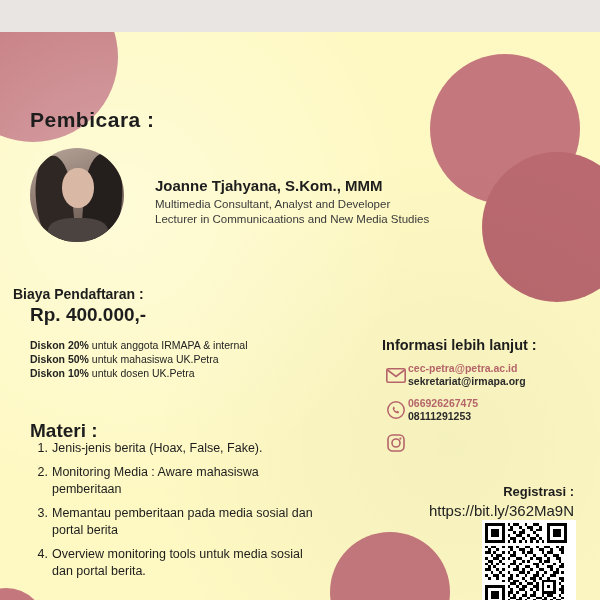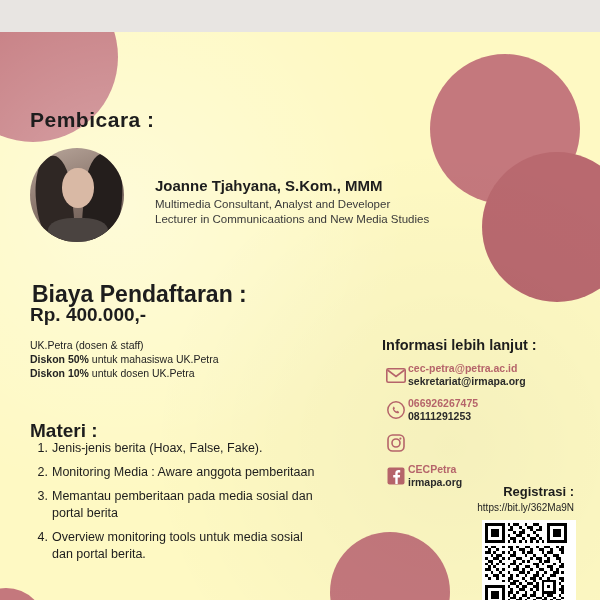--- a/index.html
+++ b/index.html
@@ -133,22 +133,22 @@
     color: #1d1d1d;
     margin-bottom: 3px;
   }
   .speaker-role {
     font-size: 11.5px;
     color: #3a3a3a;
     line-height: 15px;
   }
 
   #biaya-heading {
-    left: 32px; top: 250px;
-    font-size: 23px;
+    left: 13px; top: 250px;
+    font-size: 14px;
     line-height: 25px;
   }
   #biaya-amount {
     left: 30px; top: 272px;
     font-size: 19px;
     font-weight: bold;
     color: #1d1d1d;
     position: absolute;
   }
 
@@ -227,21 +227,21 @@
     right: 26px;
     top: 452px;
     font-size: 13px;
     font-weight: bold;
     color: #1d1d1d;
   }
   #registrasi-link {
     position: absolute;
     right: 26px;
     top: 470px;
-    font-size: 10px;
+    font-size: 15px;
     color: #232323;
   }
 
   .qr {
     position: absolute;
     right: 24px;
     top: 488px;
     width: 88px;
     height: 88px;
     background: #ffffff;
@@ -274,35 +274,35 @@
     <div class="speaker-info">
       <div class="speaker-name">Joanne Tjahyana, S.Kom., MMM</div>
       <div class="speaker-role">Multimedia Consultant, Analyst and Developer</div>
       <div class="speaker-role">Lecturer in Communicaations and New Media Studies</div>
     </div>
 
     <div class="heading" id="biaya-heading">Biaya Pendaftaran :</div>
     <div id="biaya-amount">Rp. 400.000,-</div>
 
     <div class="diskon-list">
-      <div><span>UK.Petra (dosen &amp; staff)</span></div>
+      <div><b>Diskon 20%</b><span> untuk anggota IRMAPA &amp; internal</span></div>
       <div><b>Diskon 50%</b><span> untuk mahasiswa UK.Petra</span></div>
       <div><b>Diskon 10%</b><span> untuk dosen UK.Petra</span></div>
     </div>
 
     <div class="heading" id="materi-heading">Materi :</div>
 
     <div class="materi-list">
       <div class="materi-item">
         <div class="materi-num">1.</div>
         <div class="materi-text">Jenis-jenis berita (Hoax, False, Fake).</div>
       </div>
       <div class="materi-item">
         <div class="materi-num">2.</div>
-        <div class="materi-text">Monitoring Media : Aware anggota pemberitaan</div>
+        <div class="materi-text">Monitoring Media : Aware mahasiswa pemberitaan</div>
       </div>
       <div class="materi-item">
         <div class="materi-num">3.</div>
         <div class="materi-text">Memantau pemberitaan pada media sosial dan portal berita</div>
       </div>
       <div class="materi-item">
         <div class="materi-num">4.</div>
         <div class="materi-text">Overview monitoring tools untuk media sosial dan portal berita.</div>
       </div>
     </div>
@@ -340,32 +340,20 @@
       <div class="contact-row">
         <div class="contact-icon">
           <svg width="18" height="18" viewBox="0 0 18 18">
             <rect x="1" y="1" width="16" height="16" rx="4.5" fill="none" stroke="#b5646a" stroke-width="1.6"></rect>
             <circle cx="9" cy="9" r="4" fill="none" stroke="#b5646a" stroke-width="1.6"></circle>
             <circle cx="13.4" cy="4.6" r="1.1" fill="#b5646a"></circle>
           </svg>
         </div>
       </div>
 
-      <div class="contact-row">
-        <div class="contact-icon">
-          <svg width="18" height="18" viewBox="0 0 18 18">
-            <rect x="0.5" y="0.5" width="17" height="17" rx="2" fill="#b5646a"></rect>
-            <path d="M10.7 17V10.5h2.1l0.3-2.4h-2.4V6.6c0-0.7 0.2-1.2 1.2-1.2h1.3V3.2C12.9 3.1 12.2 3 11.4 3 9.6 3 8.3 4.1 8.3 6.2v1.9H6.2v2.4h2.1V17z" fill="#ffffff"></path>
-          </svg>
-        </div>
-        <div class="contact-lines">
-          <div class="l1">CECPetra</div>
-          <div class="l2">irmapa.org</div>
-        </div>
-      </div>
 
     </div>
 
     <div id="registrasi-heading">Registrasi :</div>
     <div id="registrasi-link">https://bit.ly/362Ma9N</div>
 
     <div class="qr">
       <svg width="82" height="82" viewBox="0 0 29 29" shape-rendering="crispEdges">
         <rect width="29" height="29" fill="#ffffff"></rect>
         <g fill="#000000">

